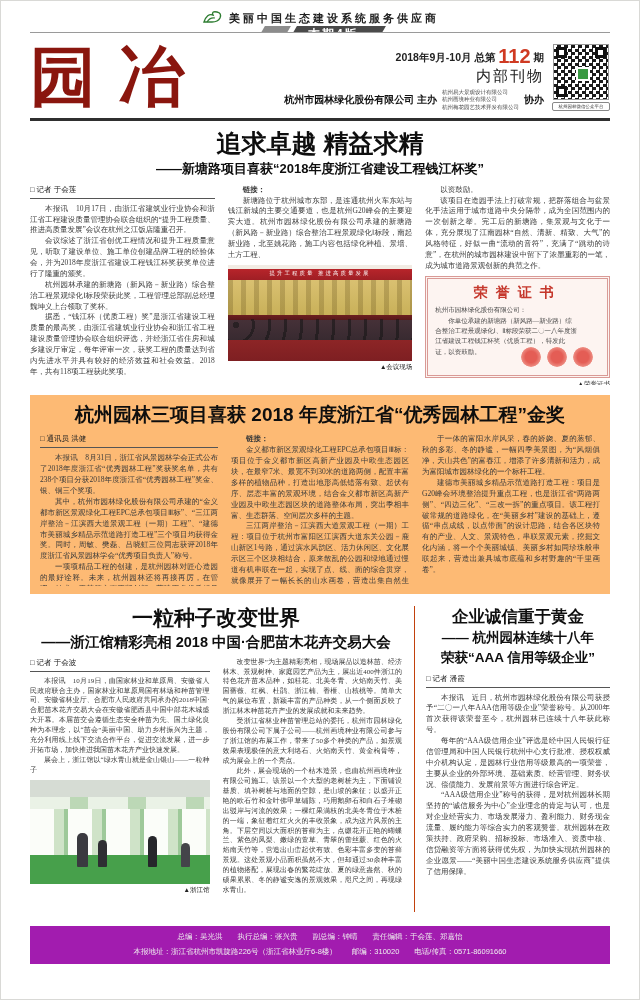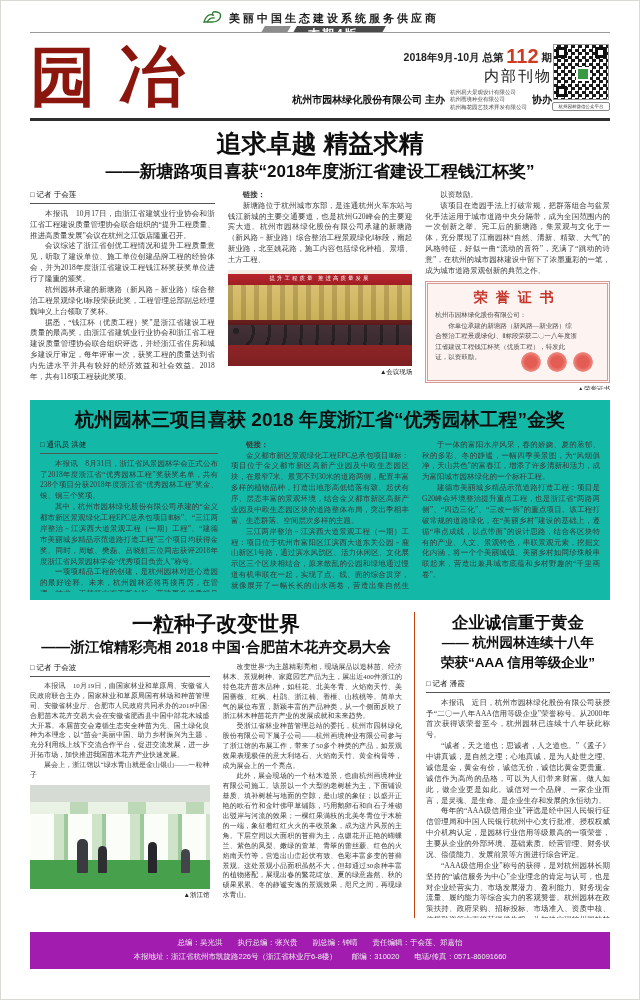--- a/index.html
+++ b/index.html
@@ -19,21 +19,21 @@
   .badge-stripe{width:26px;background:#8c8c8c;transform:skewX(-30deg);margin-right:6px;}
   .badge{background:#4a4a4a;color:#fff;transform:skewX(-30deg);padding:0 22px 0 16px;
          display:flex;align-items:center;}
   .badge span{transform:skewX(30deg);font-family:"Liberation Sans",sans-serif;
               font-weight:bold;font-size:12px;letter-spacing:2px;}
 
   
   .masthead{display:flex;align-items:flex-end;justify-content:space-between;height:78px;margin-top:2px;}
   .mast-title{font-family:"DejaVu Serif",serif;font-weight:bold;font-size:66px;line-height:74px;
               color:#8a160e;letter-spacing:22px;white-space:nowrap;transform:scaleY(.98);}
-  .mast-right{display:flex;align-items:flex-end;gap:0;padding-bottom:2px;justify-content:center;}
+  .mast-right{display:flex;align-items:flex-end;gap:8px;padding-bottom:2px;justify-content:center;}
   .mast-info{text-align:right;font-family:"Liberation Sans",sans-serif;}
   .issue-line{font-size:10.5px;font-weight:bold;color:#222;white-space:nowrap;}
   .issue-num{color:#cf3a22;font-size:20px;font-weight:bold;line-height:1;vertical-align:-2px;}
   .internal{font-size:15px;letter-spacing:2px;color:#222;margin-top:1px;}
   .pub-row{display:flex;align-items:center;justify-content:flex-end;gap:5px;margin-top:3px;}
   .pub{font-size:10px;font-weight:bold;white-space:nowrap;color:#111;}
   .co-list{text-align:left;font-size:5.5px;line-height:1.35;color:#444;white-space:nowrap;}
   .co-role{font-size:10px;font-weight:bold;color:#111;}
   .qr-block{width:58px;flex:none;text-align:center;}
   .qr{width:54px;height:54px;margin:0 auto;position:relative;border:1px solid #999;
@@ -55,21 +55,21 @@
           font-family:"Liberation Sans",sans-serif;}
   .cols{display:flex;gap:13px;}
   .col{flex:1;min-width:0;overflow:hidden;}
   .body p{margin:0;font-size:7.5px;line-height:1.45;text-align:justify;text-indent:2em;color:#3a3a3a;}
   .link-label{font-size:7.5px;font-weight:bold;text-indent:0;margin:0 0 1px 0;color:#222;}
   .caption{font-size:6.5px;text-align:right;color:#222;margin-top:2px;font-family:"Liberation Sans",sans-serif;}
 
   
   .a1{margin-top:8px;}
   .a1 .h1{font-size:25px;line-height:1.15;}
-  .a1 .h2{font-size:17px;line-height:1.3;margin-top:3px;}
+  .a1 .h2{font-size:13px;line-height:1.3;margin-top:3px;}
   .a1-cols{height:200px;margin-top:7px;}
 
   .photo-conf{position:relative;height:96px;margin-top:4px;overflow:hidden;
     background:linear-gradient(180deg,#f2ece4 0%,#f2ece4 4%,#b8252b 4%,#9e1e24 16%,
       #d9c071 16%,#c9b159 52%,#6e1f1f 52%,#571a1a 57%,#463138 57%,#382a30 78%,#8d2526 78%,#7e1f22 100%);}
   .photo-conf::before{content:"";position:absolute;left:0;right:0;top:16%;height:36%;
     background:repeating-linear-gradient(90deg,rgba(90,70,20,.25) 0 5px,transparent 5px 13px);}
   .photo-conf::after{content:"";position:absolute;left:0;right:0;top:57%;height:21%;
     background:repeating-radial-gradient(circle at 8px 6px,#141414 0 3px,transparent 3px 16px);opacity:.55;}
   .banner-text{position:absolute;left:0;right:0;top:5%;text-align:center;color:#fff;
@@ -81,21 +81,21 @@
               letter-spacing:8px;font-family:"DejaVu Serif",serif;}
   .cert-salutation{font-size:6.5px;color:#4a4a4a;margin-top:4px;}
   .cert-body{font-size:6.5px;color:#4a4a4a;line-height:1.6;text-indent:2em;margin-top:1px;
              width:86%;}
   .seal,.seal::before,.seal::after{background:radial-gradient(circle,#e0433a 0 40%,#eb7d72 70%,transparent 72%);}
   .seal{position:absolute;right:14px;bottom:8px;width:20px;height:20px;border-radius:50%;opacity:.85;}
   .seal::before{content:"";position:absolute;left:-26px;top:0;width:20px;height:20px;border-radius:50%;}
   .seal::after{content:"";position:absolute;left:-52px;top:0;width:20px;height:20px;border-radius:50%;}
 
   
-  .a2{margin-top:10px;background:#14b8a6;padding:9px 10px 8px 10px;}
+  .a2{margin-top:10px;background:#fdba74;padding:9px 10px 8px 10px;}
   .a2 .h1{font-size:19px;line-height:1.2;}
   .a2-cols{height:152px;margin-top:8px;}
 
   
   .row3{display:flex;gap:12px;margin-top:12px;height:306px;}
   .a3{width:372px;flex:none;}
   .a3 .h1{font-size:21px;line-height:1.15;}
   .a3 .h2{font-size:14.5px;margin-top:2px;}
   .a3-cols{height:246px;margin-top:6px;}
   .a3 .body p,.a4 .body p{font-size:7px;line-height:1.42;}
@@ -260,21 +260,20 @@
           </div>
         </div>
       </section>
 
       <aside class="a4 body">
         <div class="hl h1">企业诚信重于黄金</div>
         <div class="hl h2">—— 杭州园林连续十八年</div>
         <div class="hl h2">荣获“AAA 信用等级企业”</div>
         <div class="byline">□ 记者 潘霞</div>
         <p>本报讯　近日，杭州市园林绿化股份有限公司获授予“二〇一八年AAA信用等级企业”荣誉称号。从2000年首次获得该荣誉至今，杭州园林已连续十八年获此称号。</p>
-        <p>“诚者，天之道也；思诚者，人之道也。”《孟子》中讲真诚，是自然之理；心地真诚，是为人处世之理。诚信是金，黄金有价，诚信无价，诚信比黄金更贵重。诚信作为高尚的品格，可以为人们带来财富。做人如此，做企业更是如此。诚信对一个品牌、一家企业而言，是灵魂、是生命、是企业生存和发展的永恒动力。</p>
         <p>每年的“AAA级信用企业”评选是经中国人民银行征信管理局和中国人民银行杭州中心支行批准、授权权威中介机构认定，是园林行业信用等级最高的一项荣誉，主要从企业的外部环境、基础素质、经营管理、财务状况、偿债能力、发展前景等方面进行综合评定。</p>
         <p>“AAA级信用企业”称号的获得，是对杭州园林长期坚持的“诚信服务为中心”企业理念的肯定与认可，也是对企业经营实力、市场发展潜力、盈利能力、财务现金流量、履约能力等综合实力的客观赞誉。杭州园林在政策扶持、政府采购、招标投标、市场准入、资质申核、信贷融资等方面将获得优先权，为加快实现杭州园林的企业愿景——“美丽中国生态建设系统服务供应商”提供了信用保障。</p>
       </aside>
     </div>
 
     <footer class="colophon">
       <div>总编：吴光洪　　执行总编：张兴贵　　副总编：钟晴　　责任编辑：于会莲、郑嘉怡</div>
       <div>本报地址：浙江省杭州市凯旋路226号（浙江省林业厅6-8楼）　　邮编：310020　　电话/传真：0571-86091660</div>
     </footer>
 

